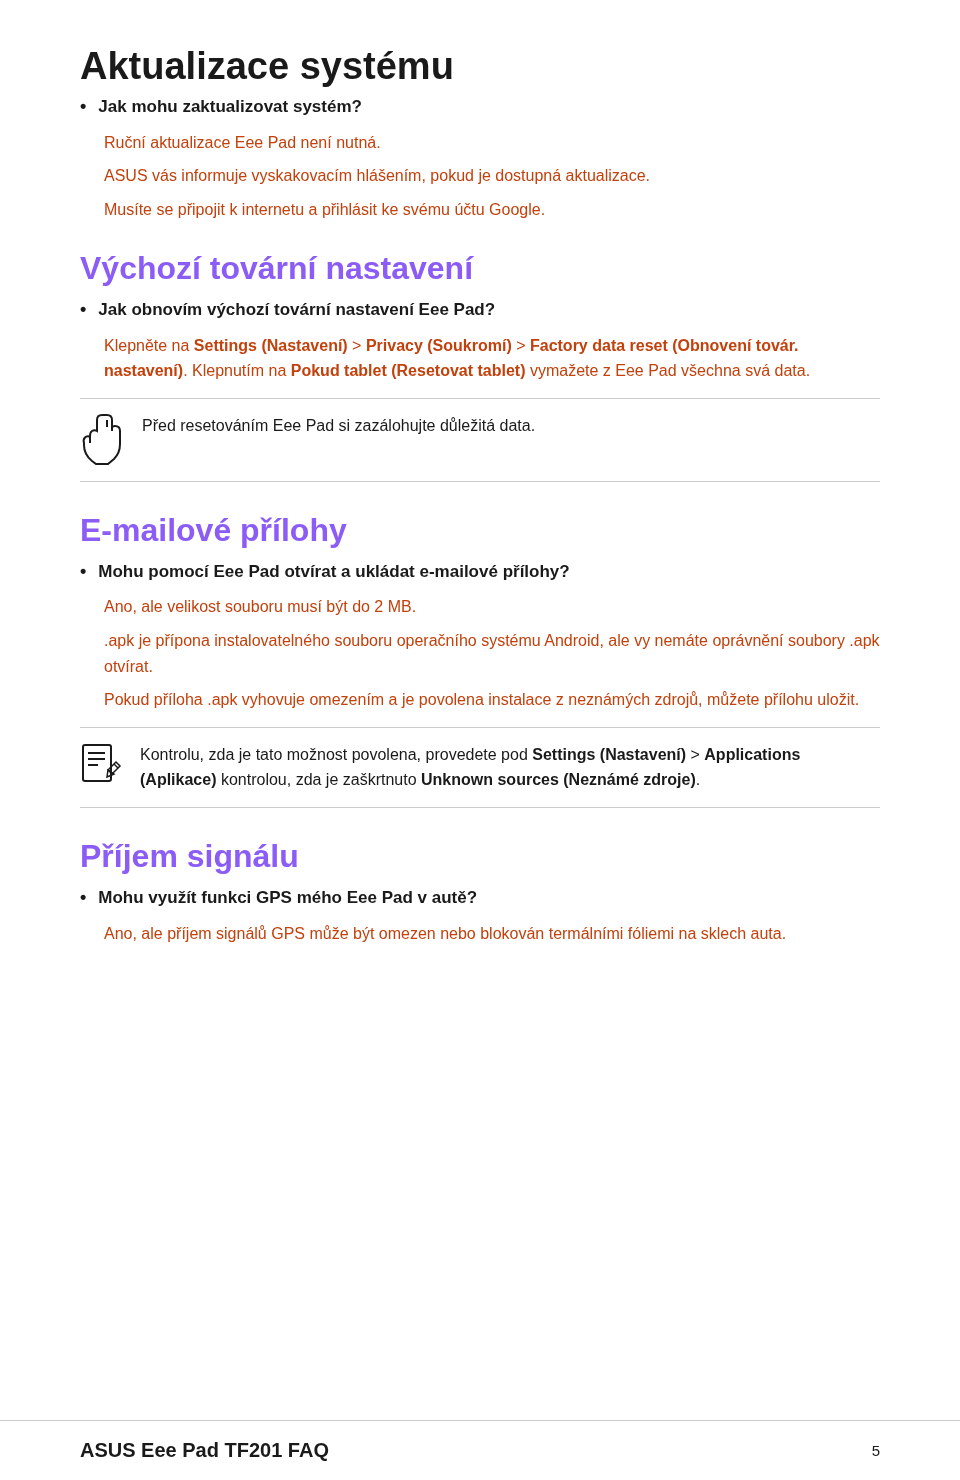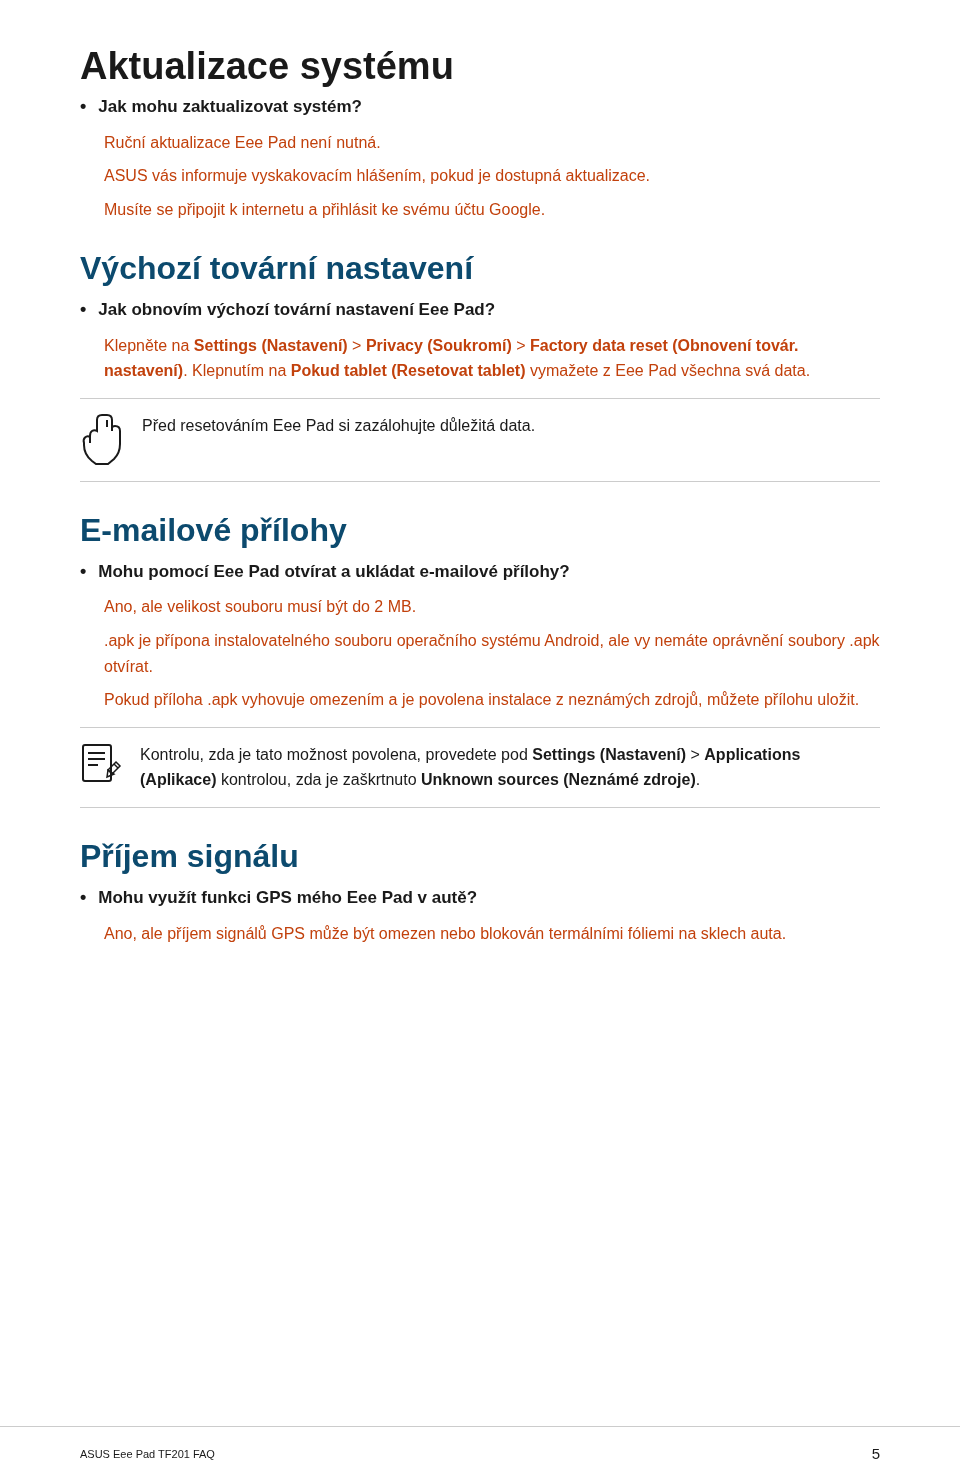--- a/index.html
+++ b/index.html
@@ -18,21 +18,21 @@
     }
 
     .page-content {
       padding: 17px 80px 80px 80px;
     }
 
     
     .section-heading {
       font-size: 32px;
       font-weight: 700;
-      color: #0c4a6e;
+      color: #8b5cf6;
       margin-bottom: 10px;
       margin-top: 10px;
     }
 
     .page-title {
       font-size: 38px;
       font-weight: 900;
       color: #1a1a1a;
       margin-bottom: 6px;
     }
@@ -126,23 +126,23 @@
       left: 0;
       right: 0;
       display: flex;
       justify-content: space-between;
       align-items: center;
       padding: 18px 80px;
       border-top: 1.5px solid #cccccc;
     }
 
     .footer-text {
-      font-size: 11px;
-      color: #1a1a1a;
-      font-weight: 400;
+      font-size: 20px;
+      color: #1a1a1a;
+      font-weight: 700;
     }
 
     .footer-page-num {
       font-size: 15px;
       color: #1a1a1a;
       font-weight: 400;
     }
 
     
     .hand-svg {

